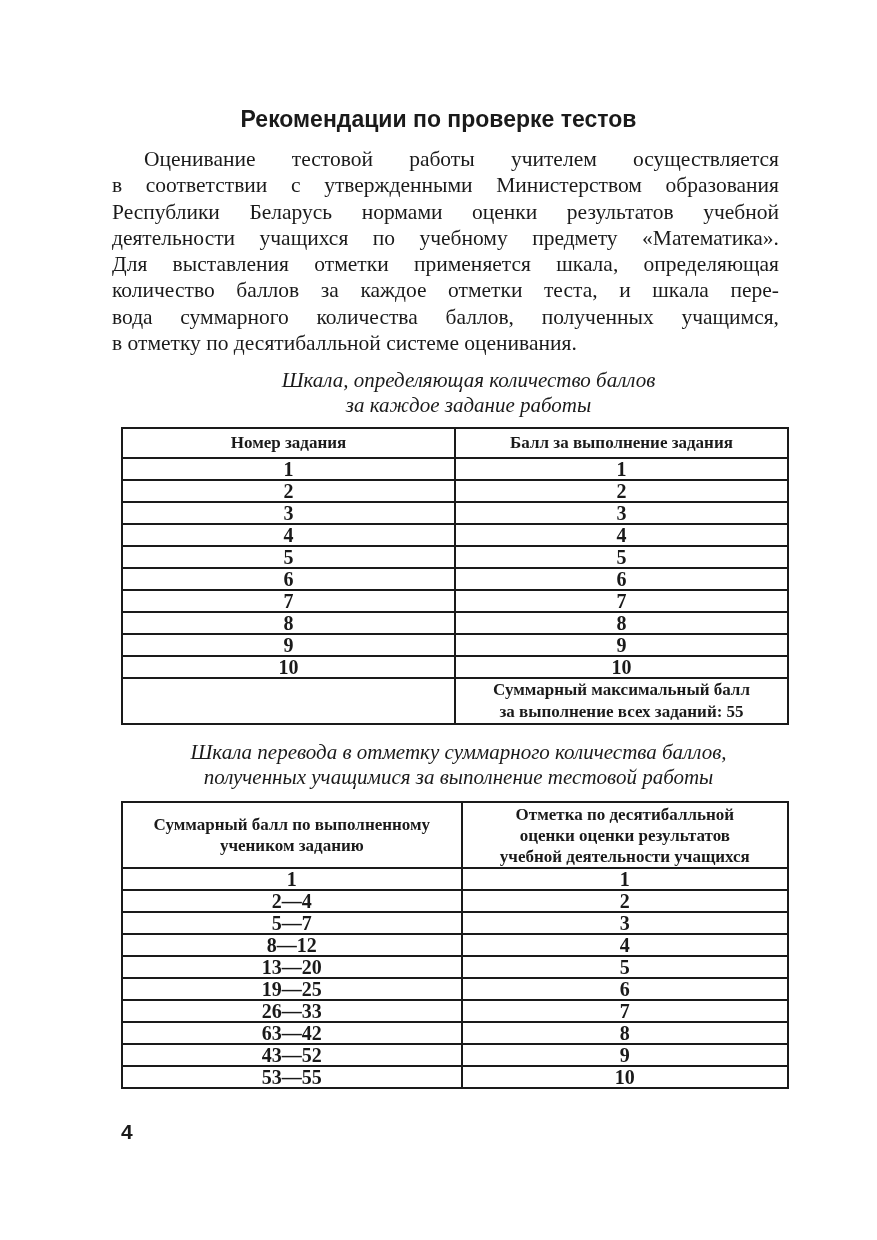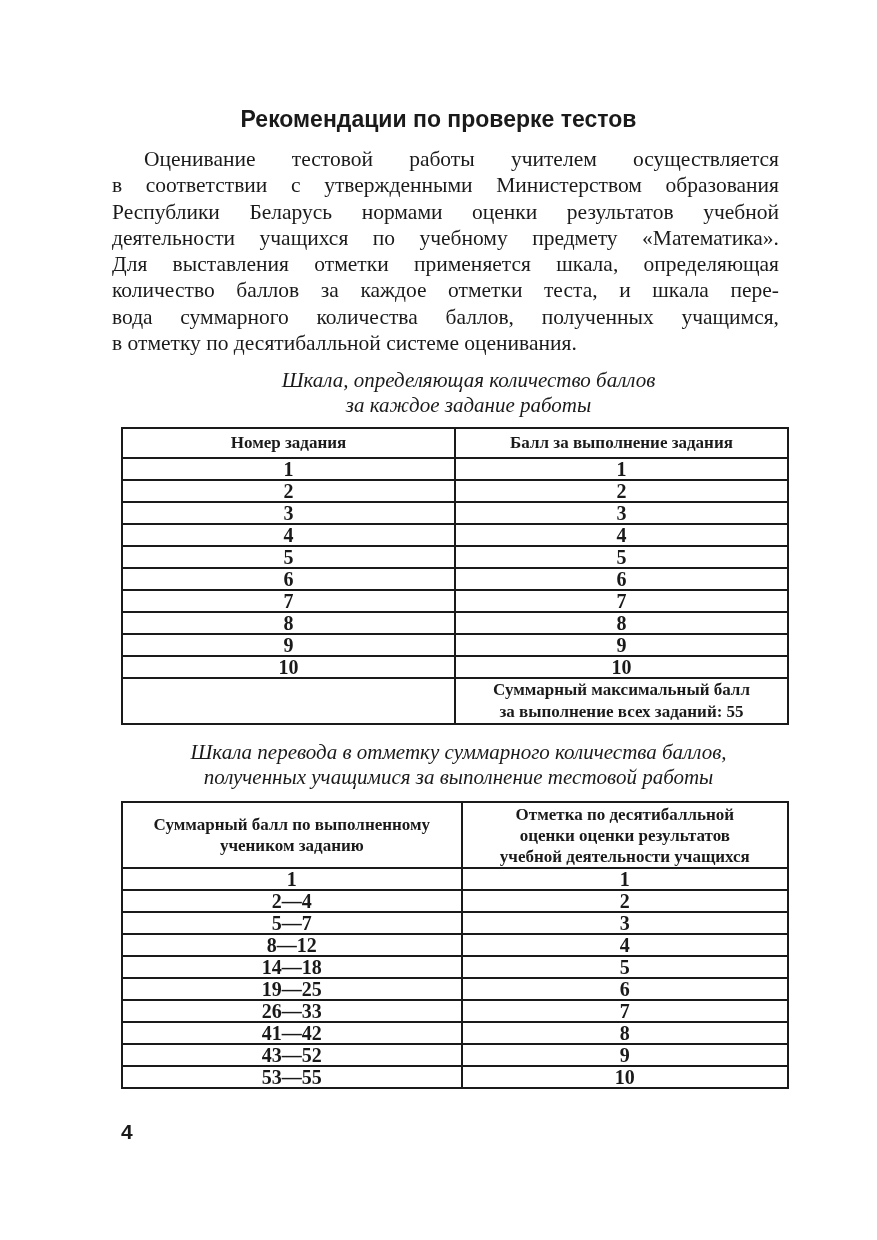--- a/index.html
+++ b/index.html
@@ -150,33 +150,33 @@
       </tr>
       <tr>
         <td>5—7</td>
         <td>3</td>
       </tr>
       <tr>
         <td>8—12</td>
         <td>4</td>
       </tr>
       <tr>
-        <td>14—18</td>
+        <td>13—20</td>
         <td>5</td>
       </tr>
       <tr>
         <td>19—25</td>
         <td>6</td>
       </tr>
       <tr>
         <td>26—33</td>
         <td>7</td>
       </tr>
       <tr>
-        <td>41—42</td>
+        <td>63—42</td>
         <td>8</td>
       </tr>
       <tr>
         <td>43—52</td>
         <td>9</td>
       </tr>
       <tr>
         <td>53—55</td>
         <td>10</td>
       </tr>

